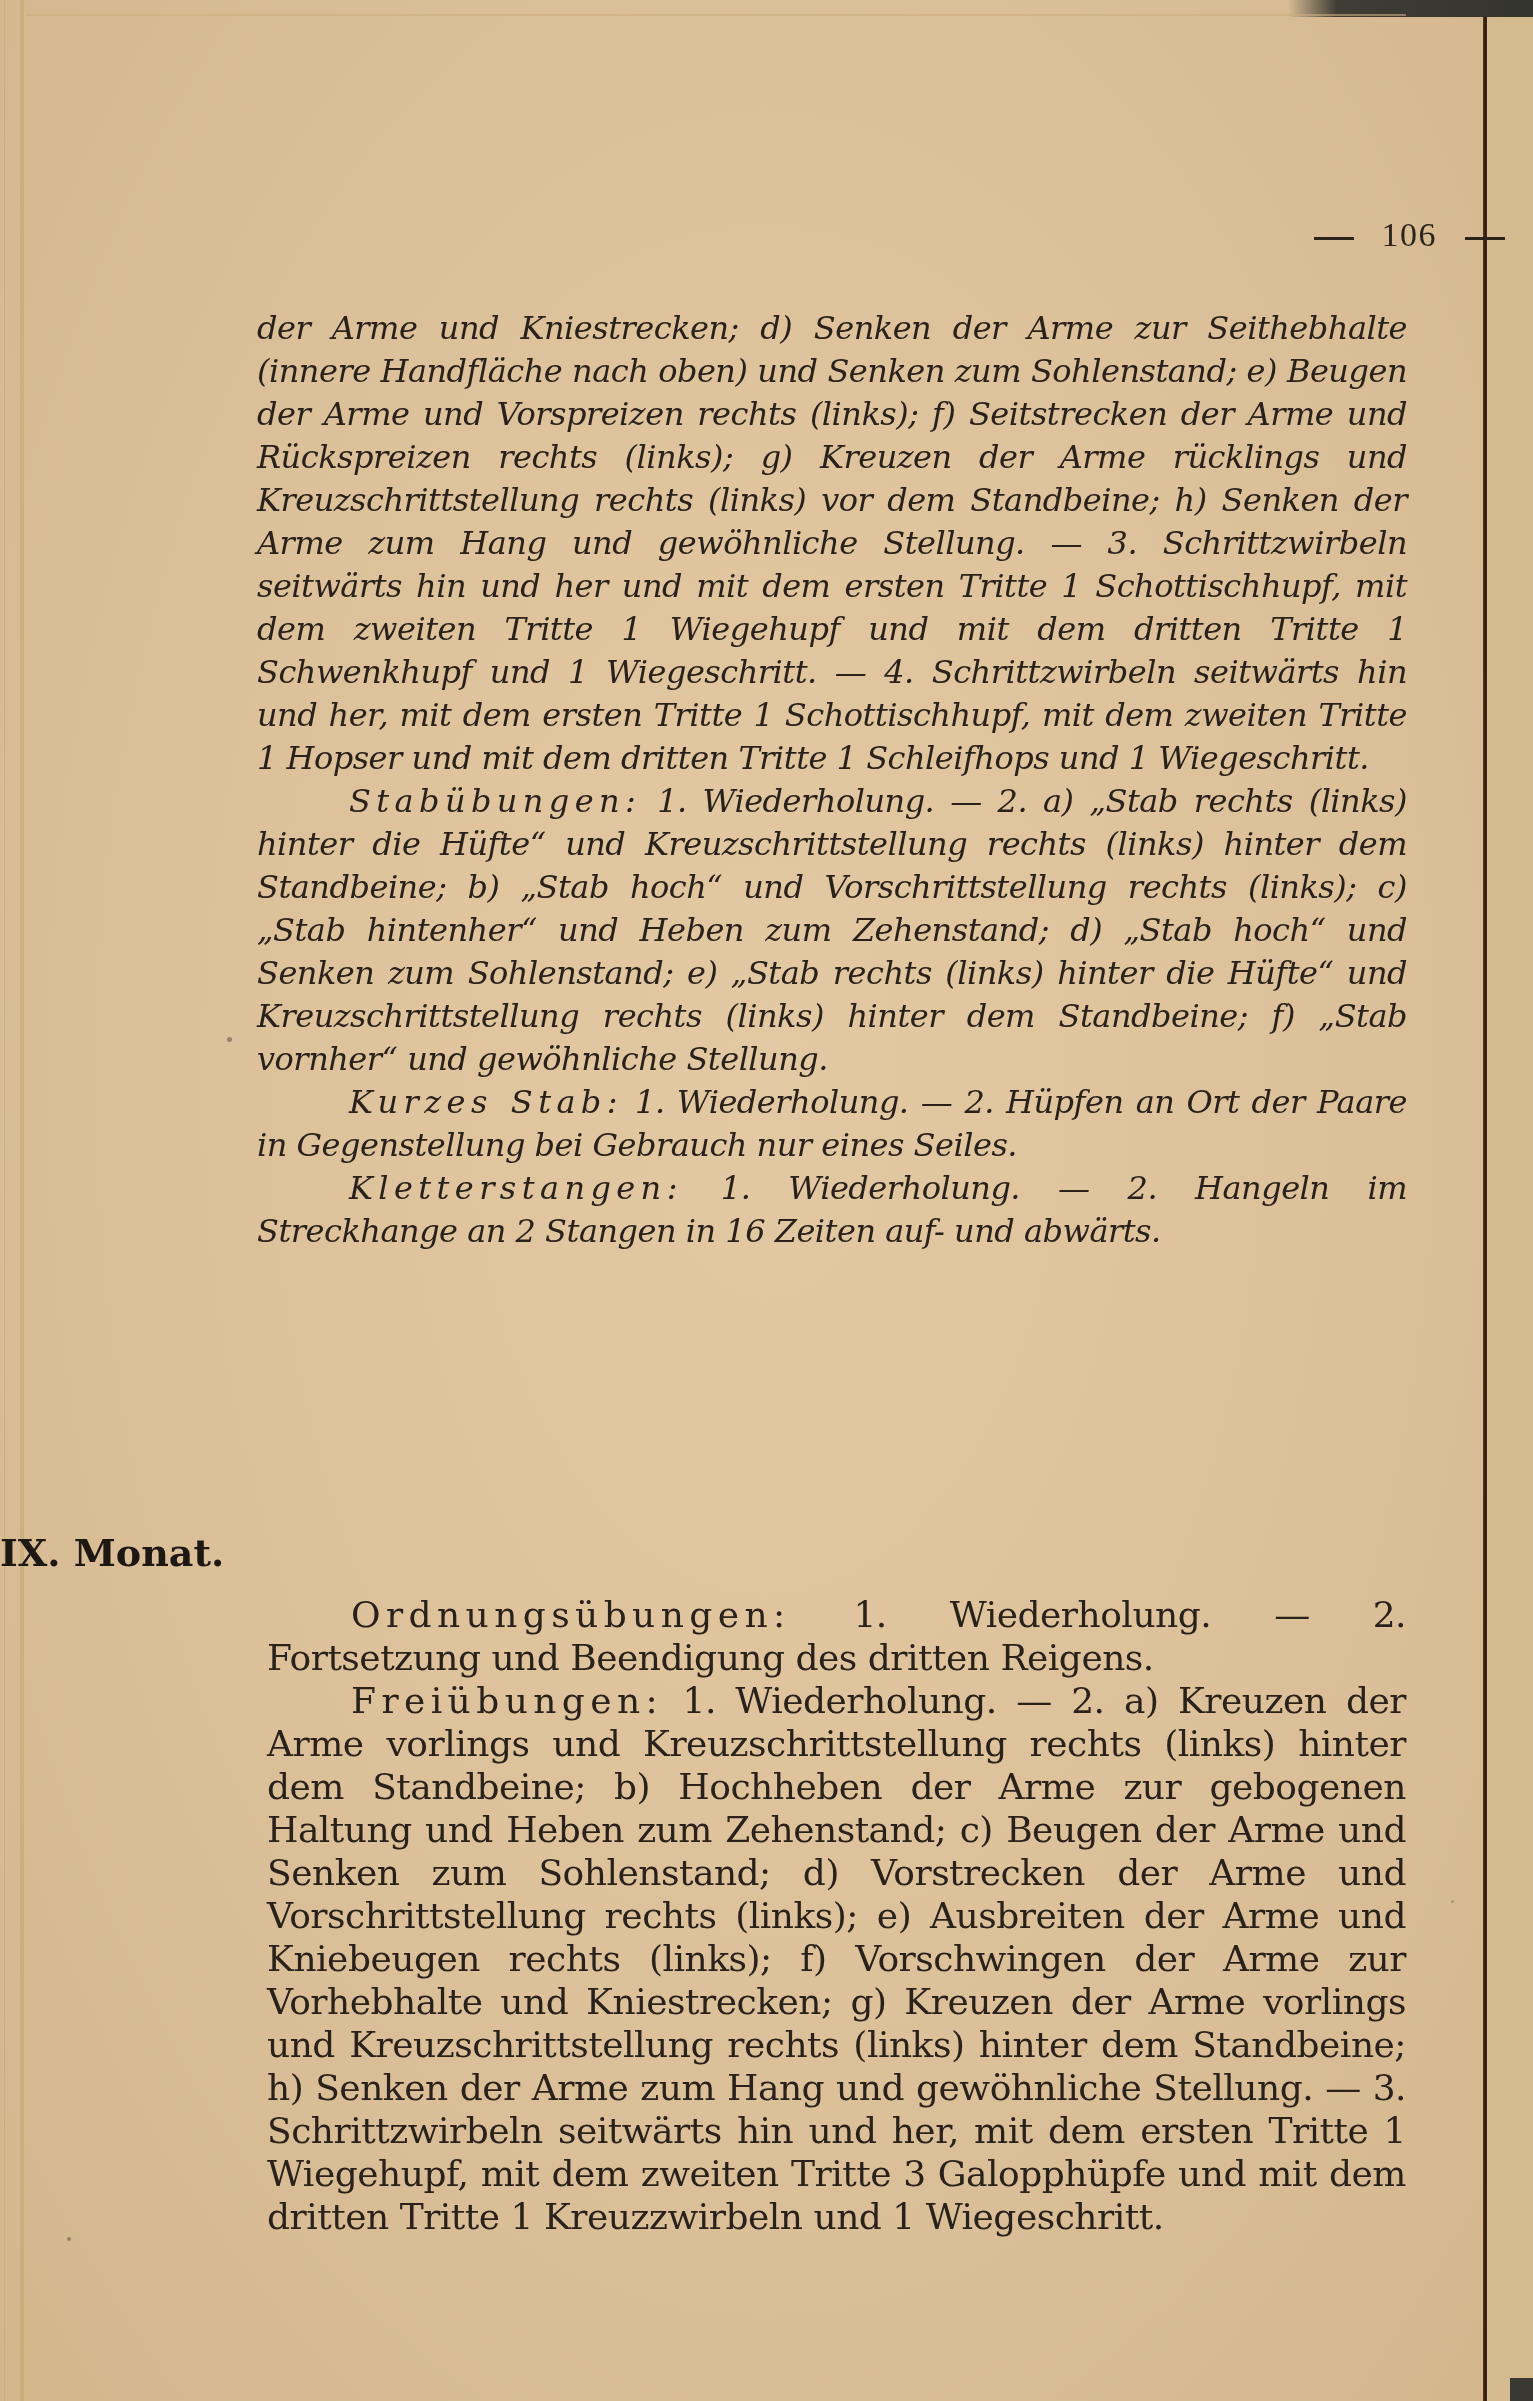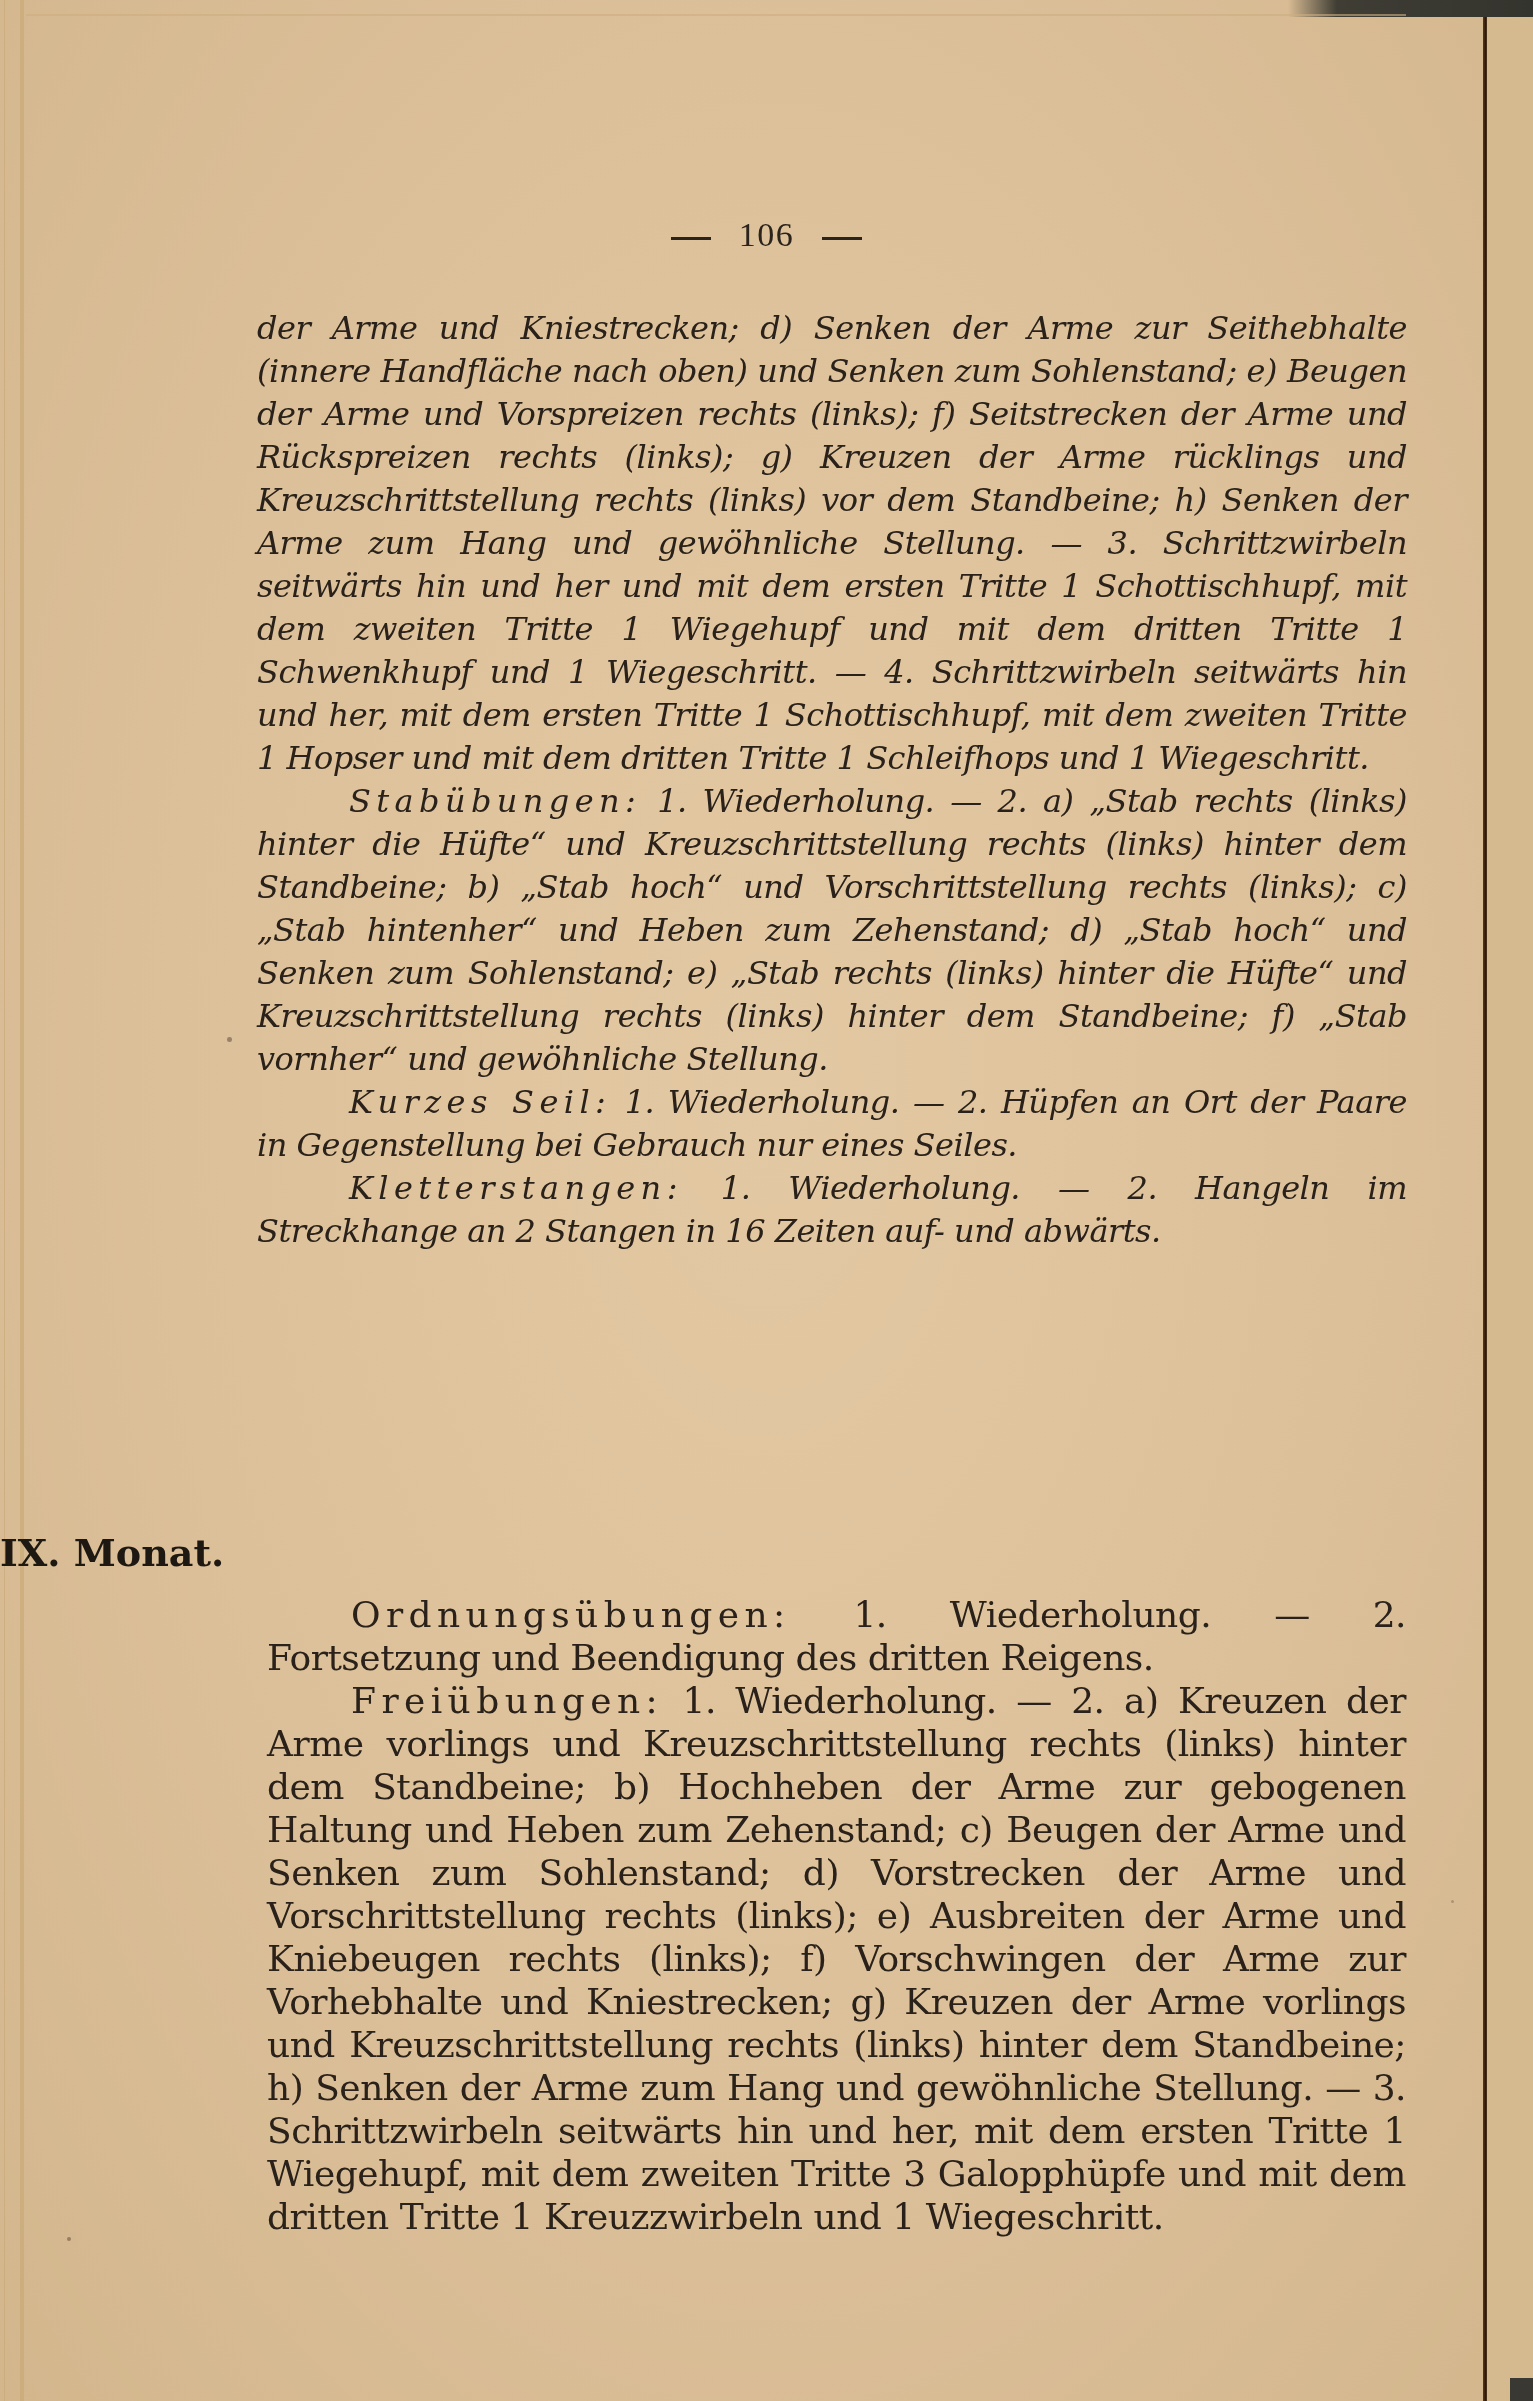--- a/index.html
+++ b/index.html
@@ -79,21 +79,21 @@
     top: 17px;
     width: 46px;
     height: 2385px;
     background: #d6ba8f;
   }
   .header {
     position: absolute;
     left: 0;
     top: 216px;
     width: 1533px;
-    text-align: center;
+    text-align: right;
     color: #2b241c;
     font-size: 34px;
     font-family: "Liberation Serif", "DejaVu Serif", serif;
     letter-spacing: 1.5px;
   }
   .header .dash {
     display: inline-block;
     width: 40px;
     height: 3.1px;
     background: #2b241c;
@@ -178,21 +178,21 @@
 
   <div class="header">
     <span class="dash"></span><span>106</span><span class="dash"></span>
   </div>
 
   <div class="content">
     <p>der Arme und Kniestrecken; d) Senken der Arme zur Seithebhalte (innere Handfläche nach oben) und Senken zum Sohlenstand; e) Beugen der Arme und Vorspreizen rechts (links); f) Seitstrecken der Arme und Rückspreizen rechts (links); g) Kreuzen der Arme rücklings und Kreuzschrittstellung rechts (links) vor dem Standbeine; h) Senken der Arme zum Hang und gewöhnliche Stellung. — 3. Schrittzwirbeln seitwärts hin und her und mit dem ersten Tritte 1 Schottischhupf, mit dem zweiten Tritte 1 Wiegehupf und mit dem dritten Tritte 1 Schwenkhupf und 1 Wiegeschritt. — 4. Schrittzwirbeln seitwärts hin und her, mit dem ersten Tritte 1 Schottischhupf, mit dem zweiten Tritte 1 Hopser und mit dem dritten Tritte 1 Schleifhops und 1 Wiegeschritt.</p>
 
     <p class="indent"><span class="gesperrt">Stabübungen:</span><span> 1. Wiederholung. — 2. a) „Stab rechts (links) hinter die Hüfte“ und Kreuzschrittstellung rechts (links) hinter dem Standbeine; b) „Stab hoch“ und Vorschrittstellung rechts (links); c) „Stab hintenher“ und Heben zum Zehenstand; d) „Stab hoch“ und Senken zum Sohlenstand; e) „Stab rechts (links) hinter die Hüfte“ und Kreuzschrittstellung rechts (links) hinter dem Standbeine; f) „Stab vornher“ und gewöhnliche Stellung.</span></p>
 
-    <p class="indent"><span class="gesperrt">Kurzes Seil:</span><span> 1. Wiederholung. — 2. Hüpfen an Ort der Paare in Gegenstellung bei Gebrauch nur eines Seiles.</span></p>
+    <p class="indent"><span class="gesperrt">Kurzes Stab:</span><span> 1. Wiederholung. — 2. Hüpfen an Ort der Paare in Gegenstellung bei Gebrauch nur eines Seiles.</span></p>
 
 
 
     <p class="indent"><span class="gesperrt">Kletterstangen:</span><span> 1. Wiederholung. — 2. Hangeln im Streckhange an 2 Stangen in 16 Zeiten auf- und abwärts.</span></p>
   </div>
 
   <div class="section-title">IX. Monat.</div>
 
   <div class="content2">
     <p class="indent"><span class="gesperrt">Ordnungsübungen:</span><span> 1. Wiederholung. — 2. Fortsetzung und Beendigung des dritten Reigens.</span></p>

